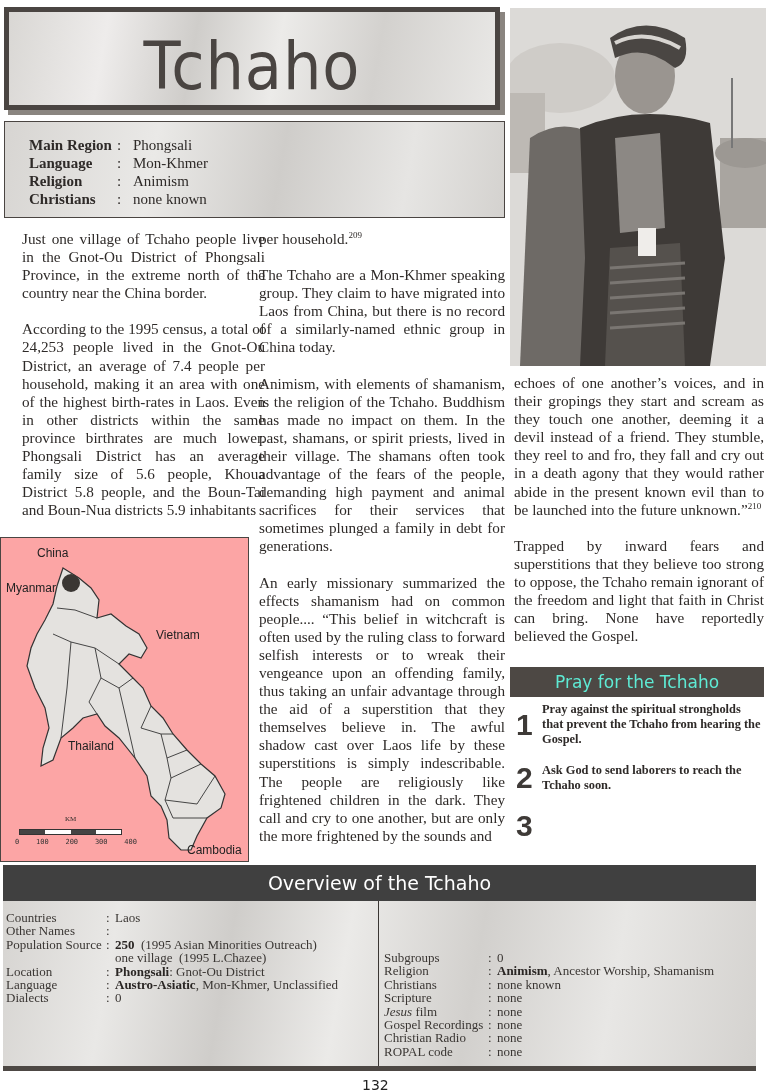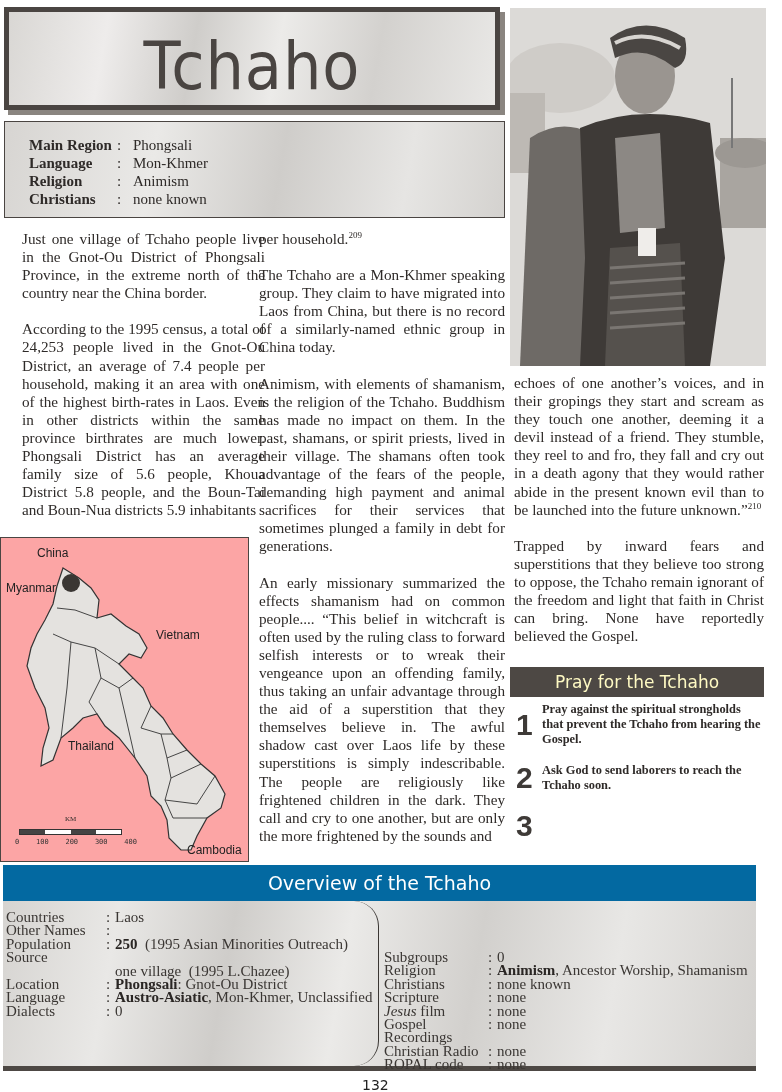--- a/index.html
+++ b/index.html
@@ -46,39 +46,39 @@
   }
   .map-label { position: absolute; font-family: "Liberation Sans", "DejaVu Sans", sans-serif; font-size: 12px; color: #222; }
   .scale { position: absolute; left: 18px; top: 291px; }
   .scale-bar { display: flex; width: 103px; height: 6px; border: 1px solid #333; }
   .scale-bar span { flex: 1; }
   .scale-nums { position: absolute; top: 9px; left: -4px; width: 122px; font-family: "DejaVu Sans Mono", monospace; font-size: 7px; display: flex; justify-content: space-between; color: #333; }
   .scale-km { position: absolute; top: -14px; left: 46px; font-size: 7px; font-family: "Liberation Serif", serif; }
 
   .pray-head {
     position: absolute; left: 510px; top: 667px; width: 254px; height: 30px;
-    background: #4d4844; color: #fef9c3; font-family: "DejaVu Sans", sans-serif;
+    background: #4d4844; color: #5eead4; font-family: "DejaVu Sans", sans-serif;
     font-size: 17px; display: flex; align-items: center; justify-content: center;
   }
   .pray-list { position: absolute; left: 512px; top: 702px; width: 252px; }
   .pray-item { display: flex; align-items: center; margin-bottom: 14px; }
   .pray-num { width: 30px; font-family: "Liberation Sans", "DejaVu Sans", sans-serif; font-size: 30px; font-weight: bold; color: #3e3a37; text-align: left; padding-left: 4px; }
   .pray-text { flex: 1; font-size: 12.4px; line-height: 15px; font-weight: bold; color: #2e2a28; }
 
   .overview-head {
     position: absolute; left: 3px; top: 865px; width: 753px; height: 36px;
-    background: #0369a1; color: #ffffff; font-family: "DejaVu Sans", sans-serif;
+    background: #404040; color: #ffffff; font-family: "DejaVu Sans", sans-serif;
     font-size: 19px; display: flex; align-items: center; justify-content: center;
   }
   .overview-body {
     position: absolute; left: 3px; top: 901px; width: 753px; height: 170px;
     background: linear-gradient(100deg, #d6d4d1 0%, #e9e8e6 15%, #cfcdca 30%, #ebeae8 45%, #d2d0cd 62%, #e8e7e5 80%, #d4d2cf 100%);
     border-bottom: 5px solid #4d4844; display: flex;
   }
-  .ov-col { padding: 10px 0 0 3px; font-size: 15px; line-height: 13.4px; color: #3a3633; border-radius: 25px; }
+  .ov-col { padding: 10px 0 0 3px; font-size: 13px; line-height: 13.4px; color: #3a3633; }
   .ov-left { width: 376px; border-right: 1.5px solid #3a3633; }
   .ov-right { flex: 1; padding-left: 5px; margin-top: 40px; }
   .ov-row { display: flex; }
   .ov-row .k { width: 100px; }
   .ov-right .ov-row .k { width: 104px; }
   .ov-row .c { width: 9px; }
   .ov-row .v b { font-weight: bold; color: #2a2624; }
   .page-num { position: absolute; left: 362px; top: 1077px; font-family: "DejaVu Sans", sans-serif; font-size: 14px; color: #222; }
 </style>
 </head>

